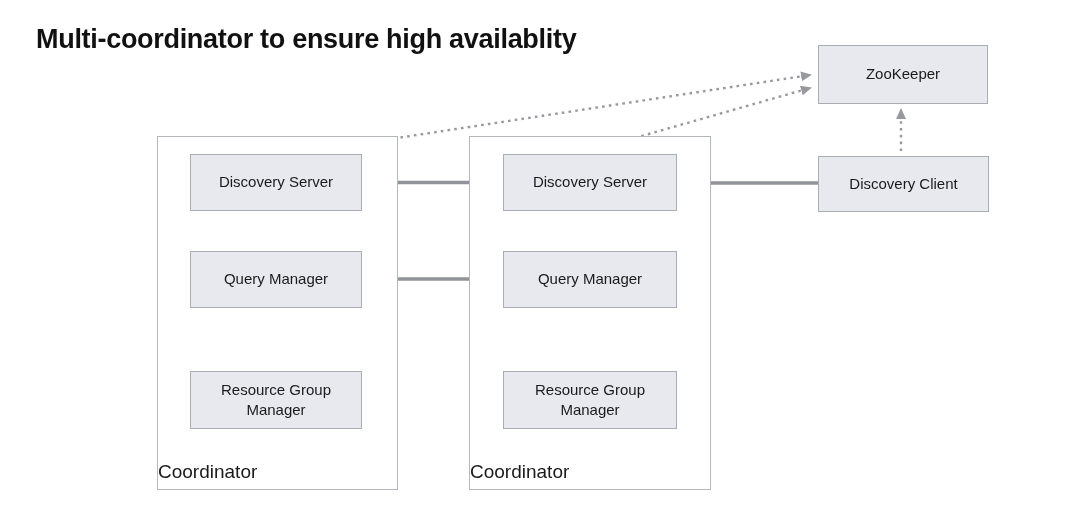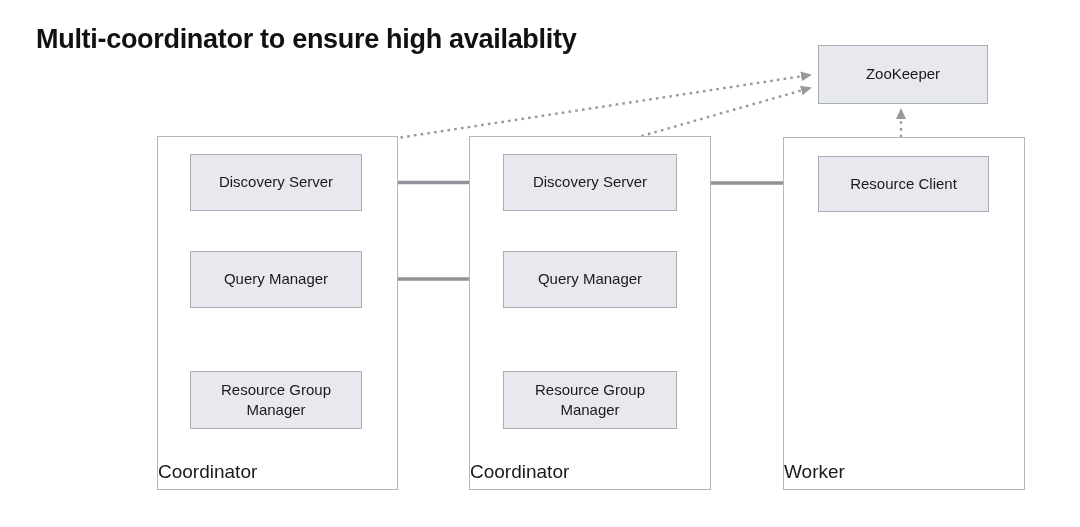--- a/index.html
+++ b/index.html
@@ -102,23 +102,20 @@
   <div class="box zk">
     <span>ZooKeeper</span>
   </div>
 
   <div class="container c1">
     <div class="container-label">Coordinator</div>
   </div>
   <div class="container c2">
     <div class="container-label">Coordinator</div>
   </div>
-  <div class="container c3">
-    <div class="container-label">Worker</div>
-  </div>
 
   <div class="box ds1">
     <span>Discovery Server</span>
   </div>
   <div class="box qm1">
     <span>Query Manager</span>
   </div>
   <div class="box rgm1">
     <span>Resource Group Manager</span>
   </div>
@@ -127,16 +124,16 @@
     <span>Discovery Server</span>
   </div>
   <div class="box qm2">
     <span>Query Manager</span>
   </div>
   <div class="box rgm2">
     <span>Resource Group Manager</span>
   </div>
 
   <div class="box dc">
-    <span>Resource Client</span>
+    <span>Discovery Client</span>
   </div>
 
 </div>
 
 </body></html>

